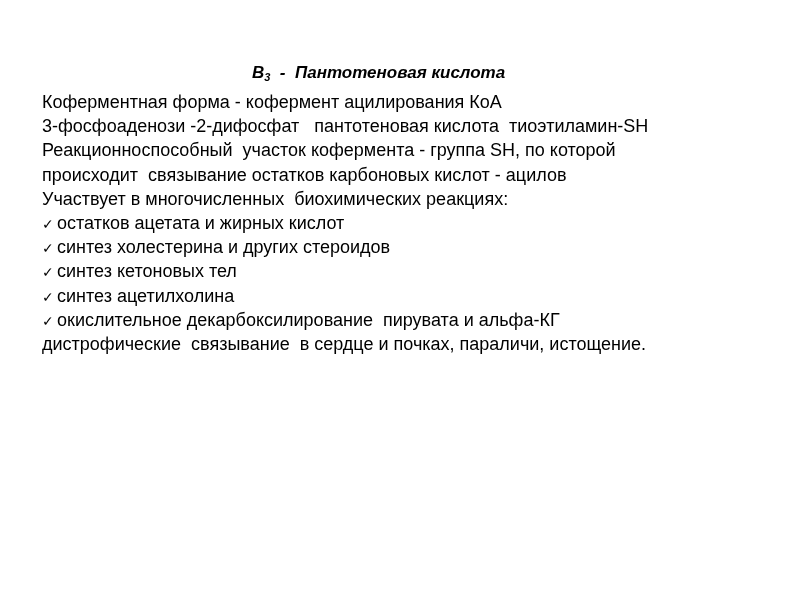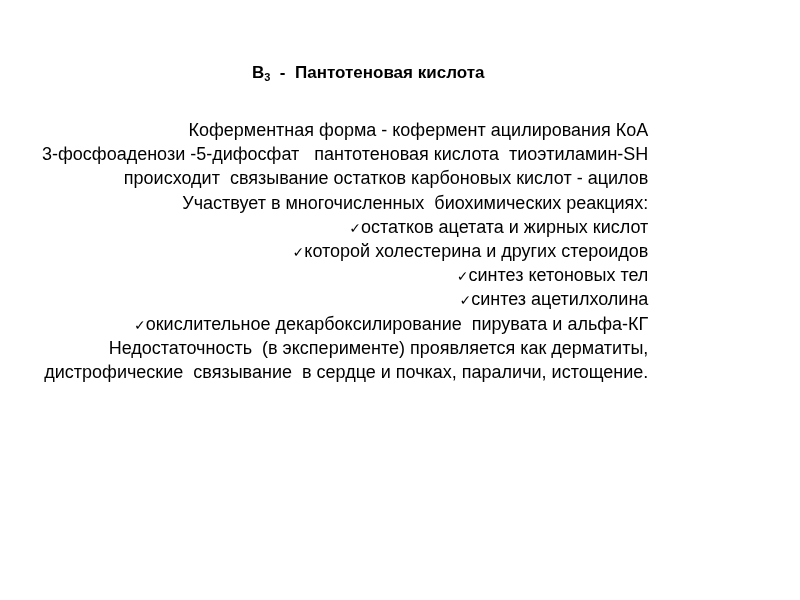--- a/index.html
+++ b/index.html
@@ -20,64 +20,64 @@
       left: 0; top: 0;
       width: 800px; height: 600px;
       background: #ffffff;
     }
     .title {
       position: absolute;
       left: 252px;
       top: 61px;
       font-size: 17px;
       font-weight: bold;
+      font-style: italic;
       white-space: pre;
       line-height: 24px;
     }
     .title sub {
       font-size: 11px;
       vertical-align: -3px;
       line-height: 0;
     }
     .body {
       position: absolute;
       left: 42px;
-      top: 118px;
+      top: 90px;
       font-size: 18px;
       line-height: 24.2px;
-      text-align: right;
     }
     .line {
       white-space: pre;
       height: 24.2px;
     }
     .check {
       display: inline-block;
       width: 15px;
       font-size: 14px;
     }
   </style>
 </head>
 <body>
 
 <div class="slide">
 
   <div class="title"><span>B</span><sub>3</sub><span>  -  Пантотеновая кислота</span></div>
 
   <div class="body">
     <div class="line">Коферментная форма - кофермент ацилирования КоА</div>
-    <div class="line">3-фосфоаденози -5-дифосфат   пантотеновая кислота  тиоэтиламин-SH</div>
+    <div class="line">3-фосфоаденози -2-дифосфат   пантотеновая кислота  тиоэтиламин-SH</div>
+    <div class="line">Реакционноспособный  участок кофермента - группа SH, по которой</div>
     <div class="line">происходит  связывание остатков карбоновых кислот - ацилов</div>
     <div class="line">Участвует в многочисленных  биохимических реакциях:</div>
 
     <div>
       <div class="line"><span class="check">✓</span><span>остатков ацетата и жирных кислот</span></div>
-      <div class="line"><span class="check">✓</span><span>которой холестерина и других стероидов</span></div>
+      <div class="line"><span class="check">✓</span><span>синтез холестерина и других стероидов</span></div>
       <div class="line"><span class="check">✓</span><span>синтез кетоновых тел</span></div>
       <div class="line"><span class="check">✓</span><span>синтез ацетилхолина</span></div>
       <div class="line"><span class="check">✓</span><span>окислительное декарбоксилирование  пирувата и альфа-КГ</span></div>
     </div>
 
-    <div class="line">Недостаточность  (в эксперименте) проявляется как дерматиты,</div>
     <div class="line">дистрофические  связывание  в сердце и почках, параличи, истощение.</div>
   </div>
 
 </div>
 
 </body></html>

